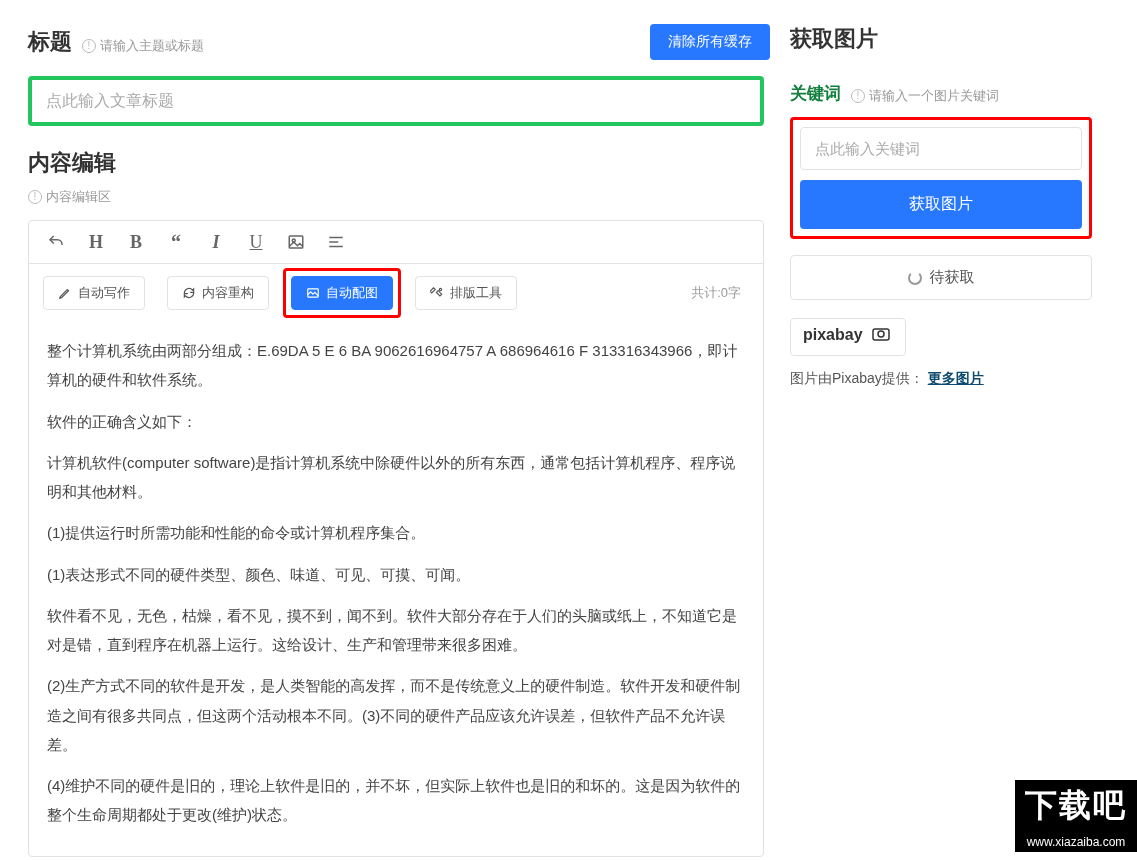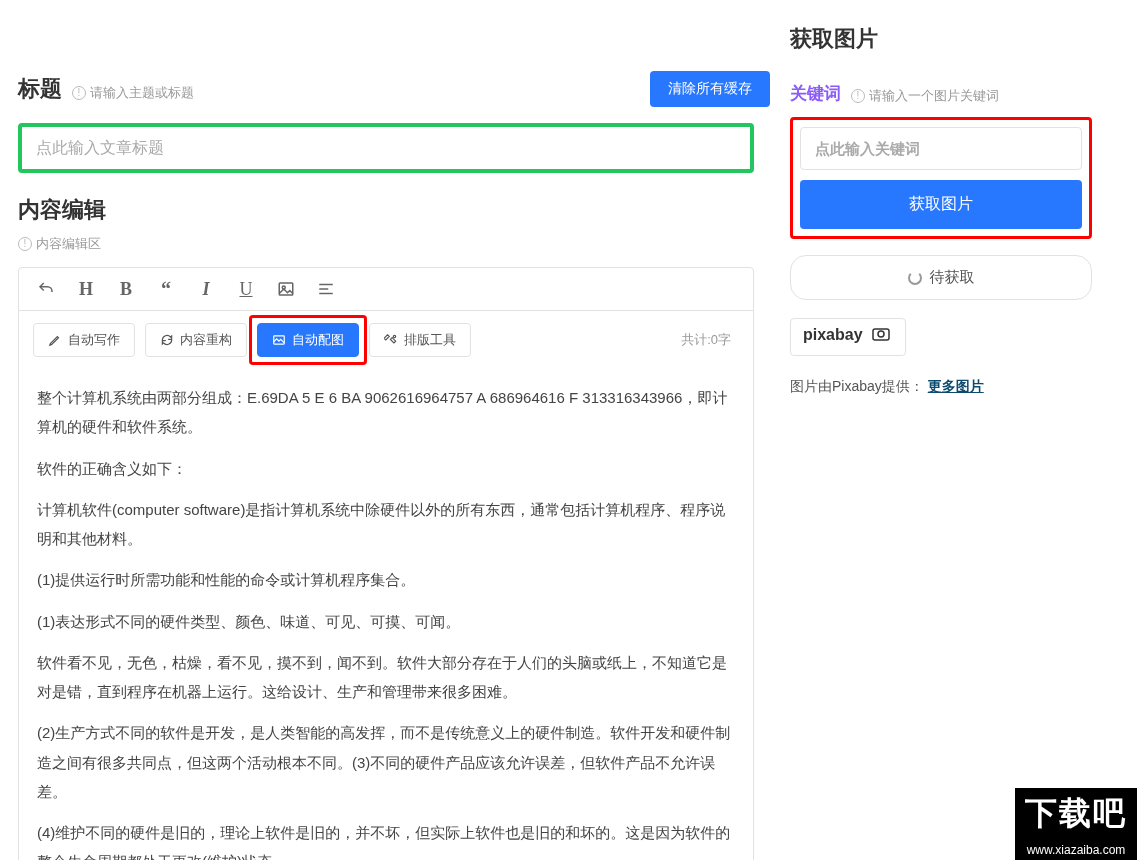--- a/index.html
+++ b/index.html
@@ -1,60 +1,60 @@
 <!DOCTYPE html>
 <html><head>
 <meta charset="utf-8">
 <style>
 * { box-sizing: border-box; margin: 0; padding: 0; }
 body { font-family: -apple-system, BlinkMacSystemFont, "Segoe UI", "Microsoft YaHei", sans-serif; background: #fff; width: 1137px; height: 860px; overflow: hidden; position: relative; }
 .container { display: flex; height: 100%; }
-.left-panel { width: 770px; padding: 24px 0 0 18px; margin-top: 47px; }
+.left-panel { width: 770px; padding: 24px 0 0 28px; }
 .right-panel { width: 340px; padding: 24px 18px 0 20px; }
 
 .section-header { display: flex; align-items: center; justify-content: space-between; margin-bottom: 16px; }
 .section-title-wrap { display: flex; align-items: baseline; gap: 10px; }
 .section-title { font-size: 22px; font-weight: 700; color: #333; }
 .section-hint { font-size: 13px; color: #999; display: flex; align-items: center; gap: 4px; }
 .hint-icon { width: 14px; height: 14px; border: 1px solid #bbb; border-radius: 50%; display: inline-flex; align-items: center; justify-content: center; font-size: 10px; color: #bbb; line-height: 1; }
 
 .btn-primary { background: #2878ff; color: #fff; border: none; padding: 9px 18px; border-radius: 4px; font-size: 14px; cursor: pointer; text-align: center; }
 .text-input { width: 736px; padding: 12px 14px; border: 4px solid #22c55e; border-radius: 4px; font-size: 16px; color: #333; margin-bottom: 22px; }
 .text-input::placeholder { color: #aaa; }
 
 .editor-box { width: 736px; border: 1px solid #e2e2e2; border-radius: 4px; }
 .toolbar1 { display: flex; align-items: center; gap: 18px; padding: 10px 16px; border-bottom: 1px solid #e2e2e2; }
 .tb-icon { color: #666; cursor: pointer; font-size: 18px; display: inline-flex; align-items: center; justify-content: center; width: 22px; height: 22px; }
-.toolbar2 { display: flex; align-items: center; gap: 10px; padding: 12px 14px; }
+.toolbar2 { display: flex; align-items: center; gap: 22px; padding: 12px 14px; }
 .tool-btn { display: inline-flex; align-items: center; gap: 6px; padding: 7px 14px; border: 1px solid #e2e2e2; border-radius: 4px; font-size: 13px; color: #555; cursor: pointer; background: #fff; }
 .tool-btn svg, .tool-btn .ic { width: 14px; height: 14px; }
 .tool-btn.active { background: #2878ff; color: #fff; border-color: #2878ff; }
 .count { margin-left: auto; font-size: 13px; color: #999; padding-right: 8px; }
 .highlight-red { position: relative; }
 .highlight-red::after { content: ""; position: absolute; border: 3px solid #ff0000; border-radius: 4px; top: -8px; bottom: -8px; left: -8px; right: -8px; pointer-events: none; }
 
 .content-area { padding: 14px 18px; font-size: 15px; color: #444; line-height: 1.95; }
 .content-area p { margin-bottom: 12px; }
 
 .rp-title { font-size: 22px; font-weight: 700; color: #333; margin-bottom: 28px; }
 .rp-sub { display: flex; align-items: baseline; gap: 10px; margin-bottom: 12px; }
-.rp-sub-title { font-size: 17px; font-weight: 700; color: #8b5cf6; }
+.rp-sub-title { font-size: 17px; font-weight: 700; color: #15803d; }
 .keyword-block { border: 3px solid #ff0000; border-radius: 4px; padding: 7px; margin-bottom: 16px; }
-.kw-input { width: 100%; padding: 12px 14px; border: 1px solid #e2e2e2; border-radius: 4px; font-size: 15px; margin-bottom: 10px; font-weight: bold; }
+.kw-input { width: 100%; padding: 12px 14px; border: 1px solid #e2e2e2; border-radius: 4px; font-size: 15px; margin-bottom: 10px; }
 .kw-input::placeholder { color: #aaa; }
 .btn-block { width: 100%; background: #2878ff; color: #fff; border: none; padding: 14px; border-radius: 4px; font-size: 16px; cursor: pointer; }
-.pending-btn { width: 100%; border: 1px solid #e2e2e2; border-radius: 16px; padding: 12px; display: flex; align-items: center; justify-content: center; gap: 8px; font-size: 15px; color: #555; background: #fff; cursor: pointer; margin-bottom: 18px; }
+.pending-btn { width: 100%; border: 1px solid #e2e2e2; border-radius: 4px; padding: 12px; display: flex; align-items: center; justify-content: center; gap: 8px; font-size: 15px; color: #555; background: #fff; cursor: pointer; margin-bottom: 18px; }
 .spinner { width: 14px; height: 14px; border: 2px solid #999; border-top-color: transparent; border-radius: 50%; }
-.pixabay-badge { display: inline-block; border: 1px solid #e2e2e2; border-radius: 4px; padding: 6px 12px; margin-bottom: 22px; }
+.pixabay-badge { display: inline-block; border: 1px solid #e2e2e2; border-radius: 4px; padding: 6px 12px; margin-bottom: 14px; }
 .pixabay-text { font-size: 14px; color: #555; }
 .pixabay-text a { color: #0c4a6e; text-decoration: underline; font-weight: bold; }
 .footer-note { font-size: 13px; color: #bbb; display: flex; align-items: center; gap: 6px; margin-top: 14px; }
 .cloud-ic { width: 15px; height: 11px; }
 
-.watermark { position: absolute; right: 0; bottom: 0; margin-top: 40px; }
+.watermark { position: absolute; right: 0; bottom: 8px; margin-top: 40px; }
 .wm-logo { background: #000; color: #fff; font-size: 32px; font-weight: 900; padding: 4px 10px; font-family: "SimHei", sans-serif; letter-spacing: 2px; }
 .wm-url { background: #000; color: #fff; font-size: 12px; text-align: center; padding: 3px 6px; }
 </style>
 </head>
 <body>
 
 <div class="container">
   <div class="left-panel">
     
     <div class="section-header">

